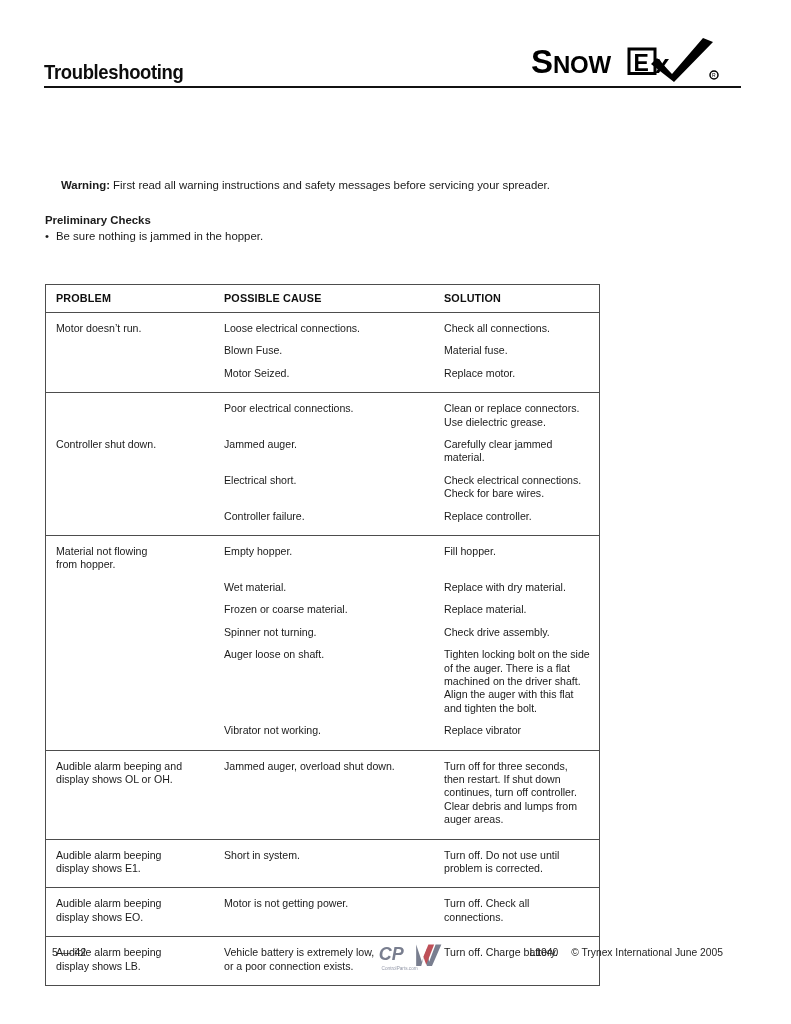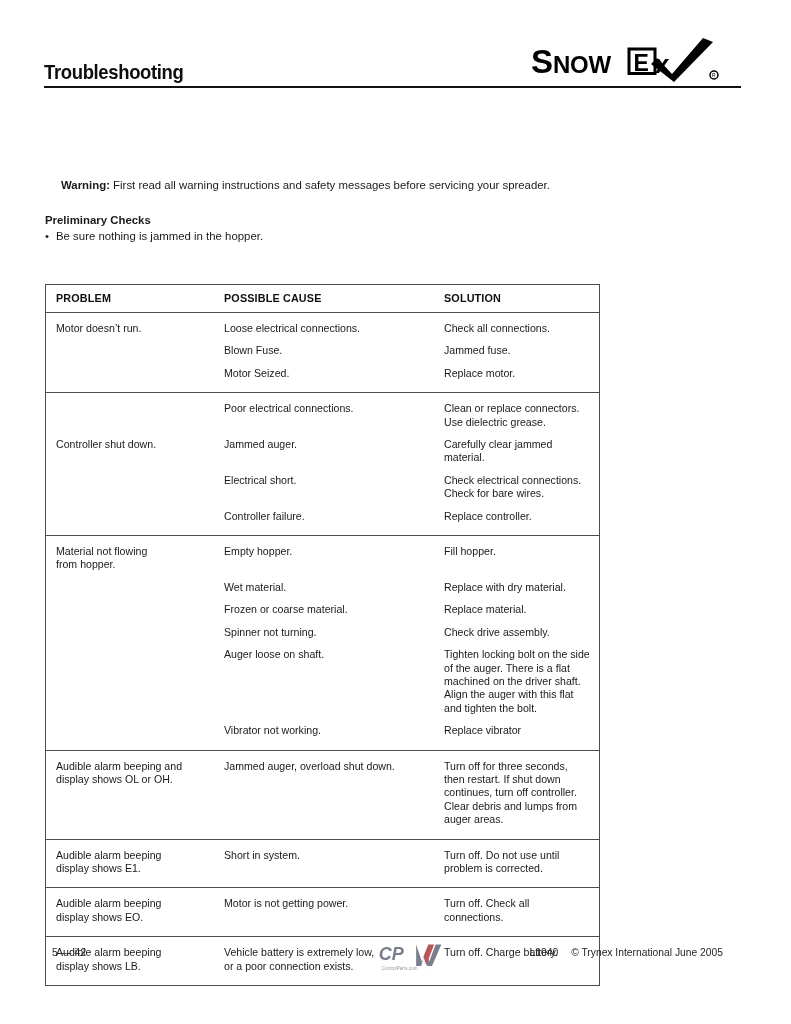--- a/index.html
+++ b/index.html
@@ -241,21 +241,21 @@
           <td>
             <span class="cellline">Check all connections.</span>
           </td>
         </tr>
         <tr class="grp">
           <td></td>
           <td>
             <span class="cellline">Blown Fuse.</span>
           </td>
           <td>
-            <span class="cellline">Jammed fuse.</span>
+            <span class="cellline">Material fuse.</span>
           </td>
         </tr>
         <tr class="grp">
           <td></td>
           <td>
             <span class="cellline">Motor Seized.</span>
           </td>
           <td>
             <span class="cellline">Replace motor.</span>
           </td>

